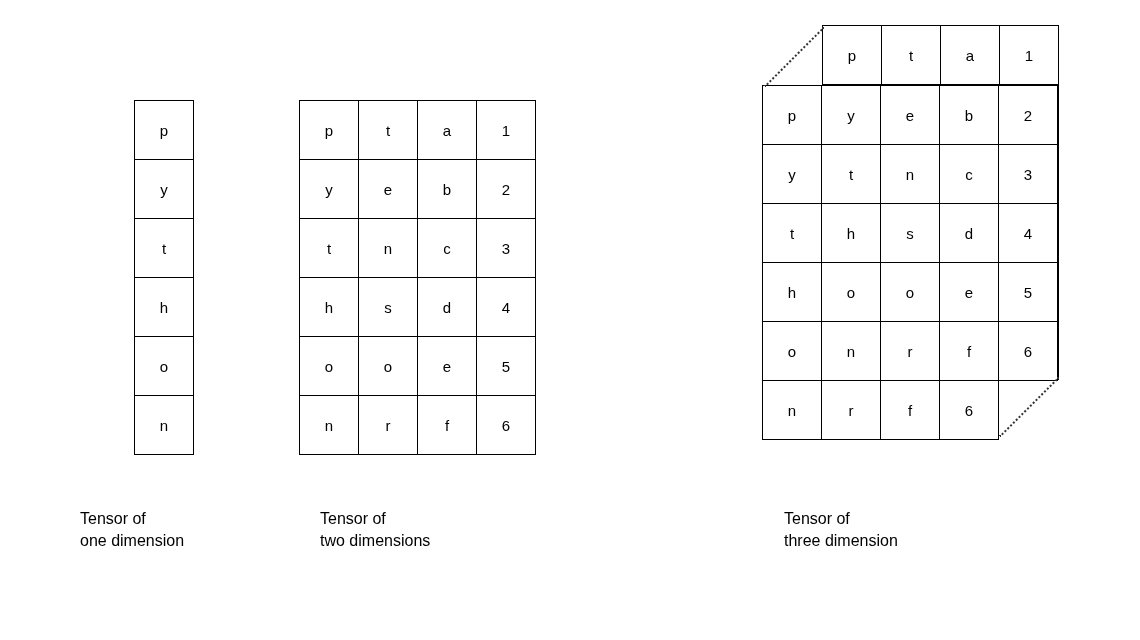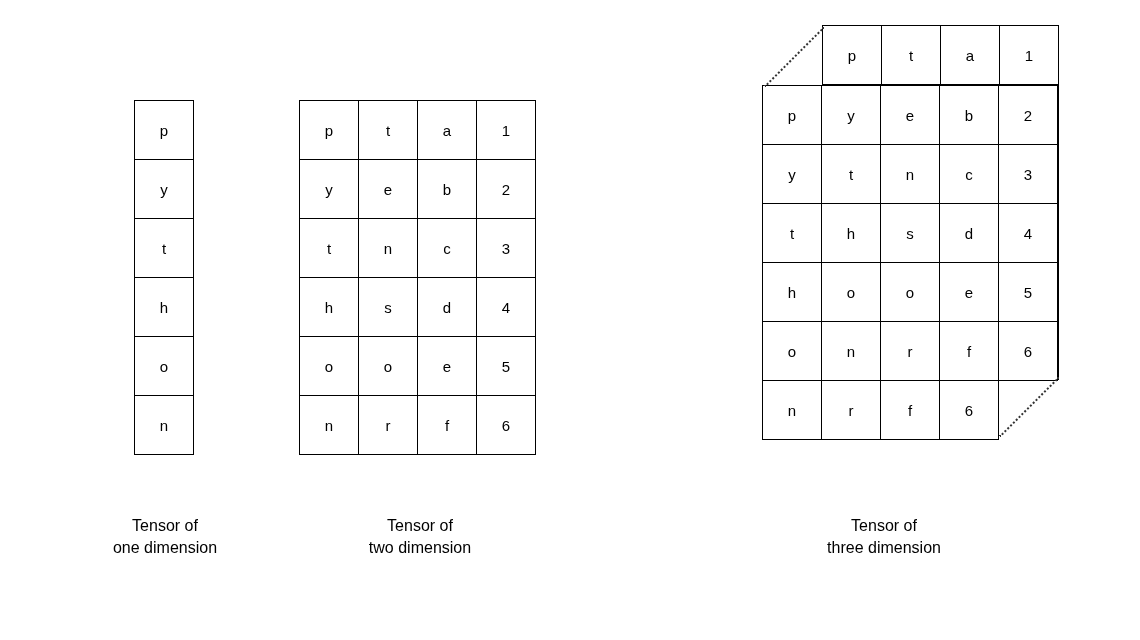--- a/index.html
+++ b/index.html
@@ -26,24 +26,24 @@
   }
   table.grid td {
     border: 1.5px solid #000000;
     text-align: center;
     vertical-align: middle;
     font-size: 15px;
     font-weight: 400;
     padding: 0;
   }
   .caption {
-    text-align: center;
+    text-align: left;
     font-size: 16px;
     line-height: 1.35;
-    margin-top: 23px;
+    margin-top: 16px;
   }
   
   #t1 { left: 134px; top: 100px; }
   #t1 td { width: 58px; height: 58px; }
   #t1-cap { position:absolute; left: 80px; top: 492px; width: 170px; }
   
   #t2 { left: 299px; top: 100px; }
   #t2 td { width: 58px; height: 58px; }
   #t2-cap { position:absolute; left: 320px; top: 492px; width: 200px; }
   
@@ -133,21 +133,21 @@
         <td>n</td>
         <td>r</td>
         <td>f</td>
         <td>6</td>
       </tr>
     </tbody>
       </table>
   </div>
   <div id="t2-cap" class="caption">
     <span>Tensor of</span><br>
-    <span>two dimension</span>
+    <span>two dimensions</span>
   </div>
 
   <div id="t3b" class="tensor-block">
     <table class="grid">
       <tbody>
           <tr>
         <td>p</td>
         <td>t</td>
         <td>a</td>
         <td>1</td>

